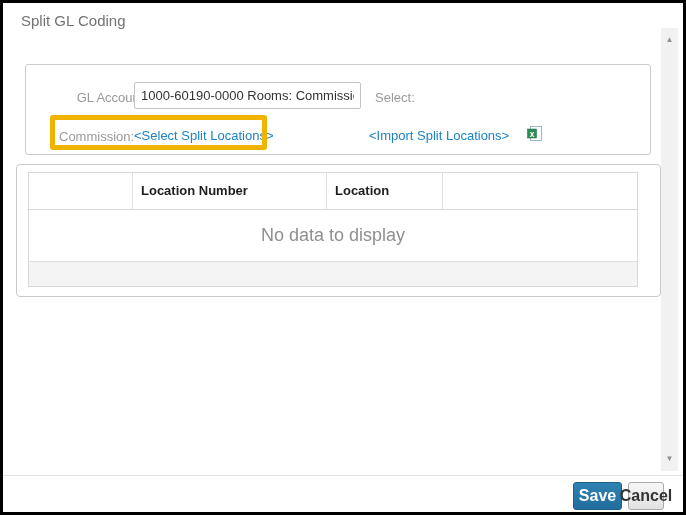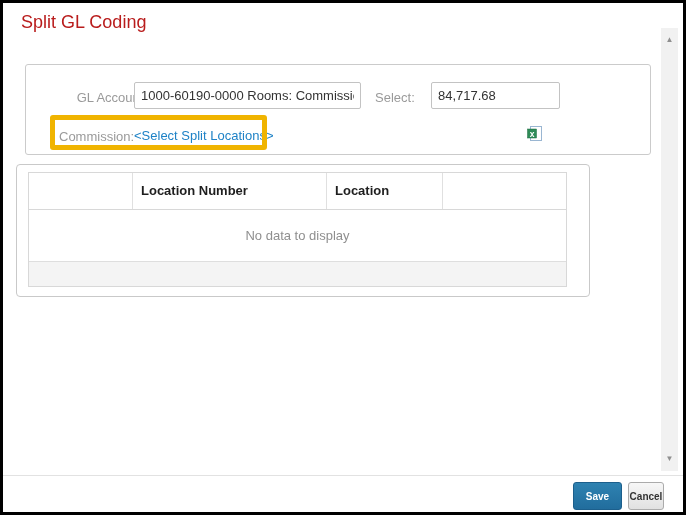--- a/index.html
+++ b/index.html
@@ -6,21 +6,21 @@
   html,body { background:#fff; }
   body { font-family:"Liberation Sans", sans-serif; }
 
   .stage {
     position:relative; width:686px; height:515px;
     border:3px solid #000; background:#fff; overflow:hidden;
   }
 
   .dialog-title {
     position:absolute; left:18px; top:9px;
-    font-size:18px; color:#b91c1c;
+    font-size:15px; color:#737373;
   }
 
   
   .scrollbar {
     position:absolute; left:658px; top:25px; width:17px; height:443px;
     background:#f1f1f1;
   }
   .scroll-arrow {
     position:absolute; left:0; width:17px; height:16px;
     display:flex; align-items:center; justify-content:center;
@@ -59,50 +59,50 @@
   .excel-icon { position:absolute; left:501px; top:60px; width:16px; height:17px; }
 
   
   .highlight-box {
     position:absolute; left:24px; top:50px; width:217px; height:35px;
     border:5px solid #f0b400; border-radius:3px; pointer-events:none;
   }
 
   
   .grid-panel {
-    position:absolute; left:13px; top:161px; width:574px; height:133px;
+    position:absolute; left:13px; top:161px; width:645px; height:133px;
     border:1px solid #c9c9c9; border-radius:4px; background:#fff;
     padding:7px 22px 9px 11px;
   }
   .grid { border:1px solid #d8d8d8; width:100%; height:100%;
           display:flex; flex-direction:column; }
   .grid-header { display:flex; height:37px; border-bottom:1px solid #d8d8d8; }
   .grid-header .hcell {
     font-size:13px; font-weight:bold; color:#1e1e1e;
     padding-left:8px; line-height:36px; white-space:nowrap; overflow:hidden;
     border-right:1px solid #e0e0e0; cursor:default;
   }
   .hcell.c0 { width:104px; }
   .hcell.c1 { width:194px; }
   .hcell.c2 { width:116px; }
   .hcell.c3 { width:97px;  }
   .hcell.c4 { flex:1; border-right:none; }
   .grid-empty {
     flex:1; display:flex; align-items:center; justify-content:center;
-    font-size:13px; color:#8f8f8f;
+    font-size:18px; color:#8f8f8f;
   }
   .grid-pager { height:25px; background:#f4f4f4; border-top:1px solid #dedede; }
 
   
   .footer-sep {
     position:absolute; left:0; top:472px; width:680px; height:1px; background:#e2e2e2;
   }
   .btn {
     position:absolute; top:479px; height:28px; border-radius:3px;
-    font-family:"Liberation Sans", sans-serif; font-size:10px; font-weight:bold;
+    font-family:"Liberation Sans", sans-serif; font-size:16px; font-weight:bold;
     display:flex; align-items:center; justify-content:center; cursor:pointer;
   }
   .btn-save {
     left:570px; width:49px; color:#fff;
     background:linear-gradient(#2e82b1, #216d9d);
     border:1px solid #1c5f8c;
   }
   .btn-cancel {
     left:625px; width:36px; color:#333;
     background:linear-gradient(#f7f7f7, #e1e1e1);
@@ -120,28 +120,28 @@
     <div class="scroll-arrow up">▲</div>
     <div class="scroll-arrow down">▼</div>
   </div>
 
   <div class="form-panel">
 
     <div class="field-label gl-label">GL Account:</div>
     <input class="text-input gl-input" type="text" value="1000-60190-0000 Rooms: Commission" style="">
 
     <div class="field-label amount-label">Select:</div>
-    <input class="text-input amount-input" type="text" value="84,717.68" style="">
 
     <div class="field-label loc-label">Commission:</div>
 
     <a class="link select-link">&lt;Select Split Locations&gt;</a>
 
     <div class="highlight-box"></div>
 
+    <a class="link import-link">&lt;Import Split Locations&gt;</a>
 
     <span class="excel-icon">
       <svg width="16" height="17" viewBox="0 0 16 17">
         <rect x="3.5" y="1.5" width="11" height="14" fill="#ffffff" stroke="#9ab6d2" stroke-width="1"></rect>
         <rect x="0.5" y="4" width="9" height="9" fill="#2e8b57" stroke="#1f6e43" stroke-width="0.5"></rect>
         <text x="5" y="11.5" font-size="8.5" font-family="Liberation Sans, sans-serif" font-weight="bold" fill="#ffffff" text-anchor="middle">x</text>
       </svg>
     </span>
   </div>
 

